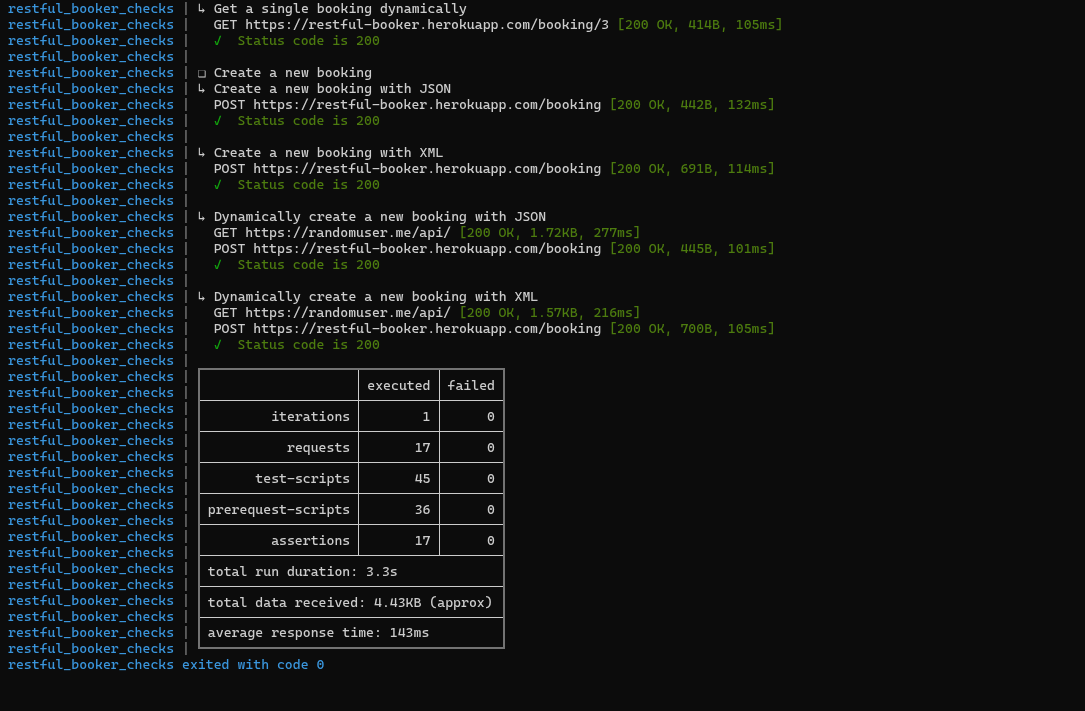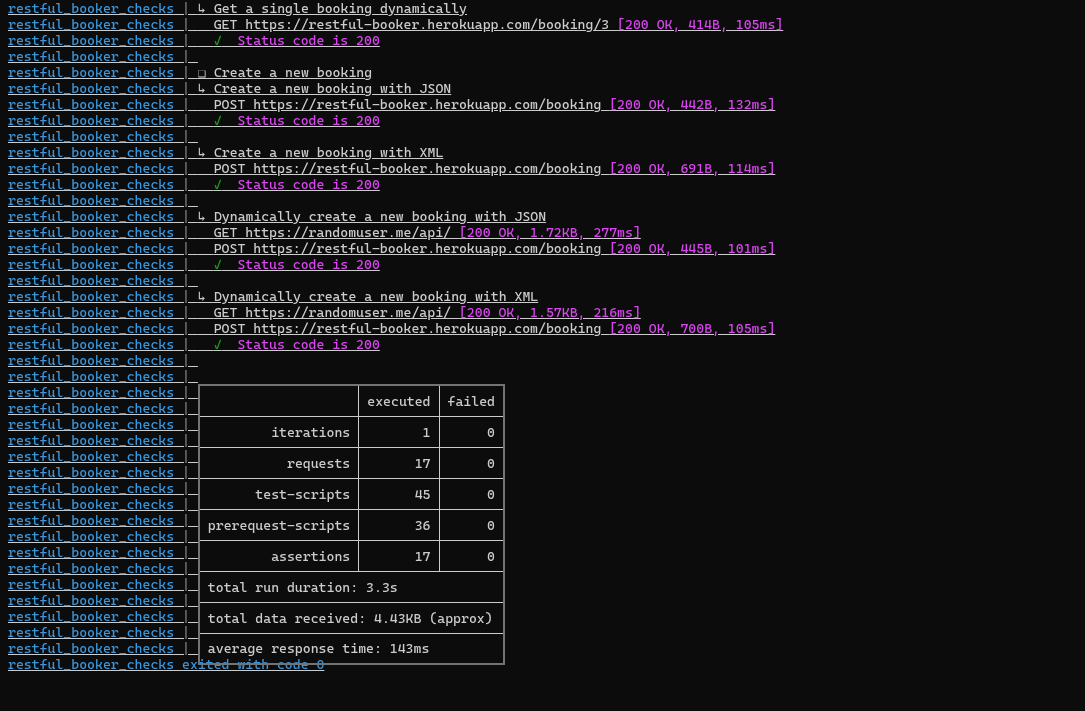--- a/index.html
+++ b/index.html
@@ -12,33 +12,32 @@
     line-height: 16px;
     width: 1085px;
     height: 711px;
     overflow: hidden;
   }
   .terminal {
     white-space: pre;
   }
   .line {
     display: flex;
-    align-items: flex-end;
-    text-decoration: underline;
+    align-items: flex-start;
   }
   .prefix {
     color: #3a96dd;      
     padding-left: 8px;
   }
   .pipe {
     color: #767676;      
   }
   .white { color: #cccccc; }
   .green { color: #13a10e; }
-  .grey  { color: #d946ef; }
+  .grey  { color: #4d7c0f; }
 
   
   .summary {
     border: 2px solid #737373;
     border-collapse: collapse;
     margin: 0;
     table-layout: fixed;
   }
   .summary td, .summary th {
     border: 1px solid #cccccc;

